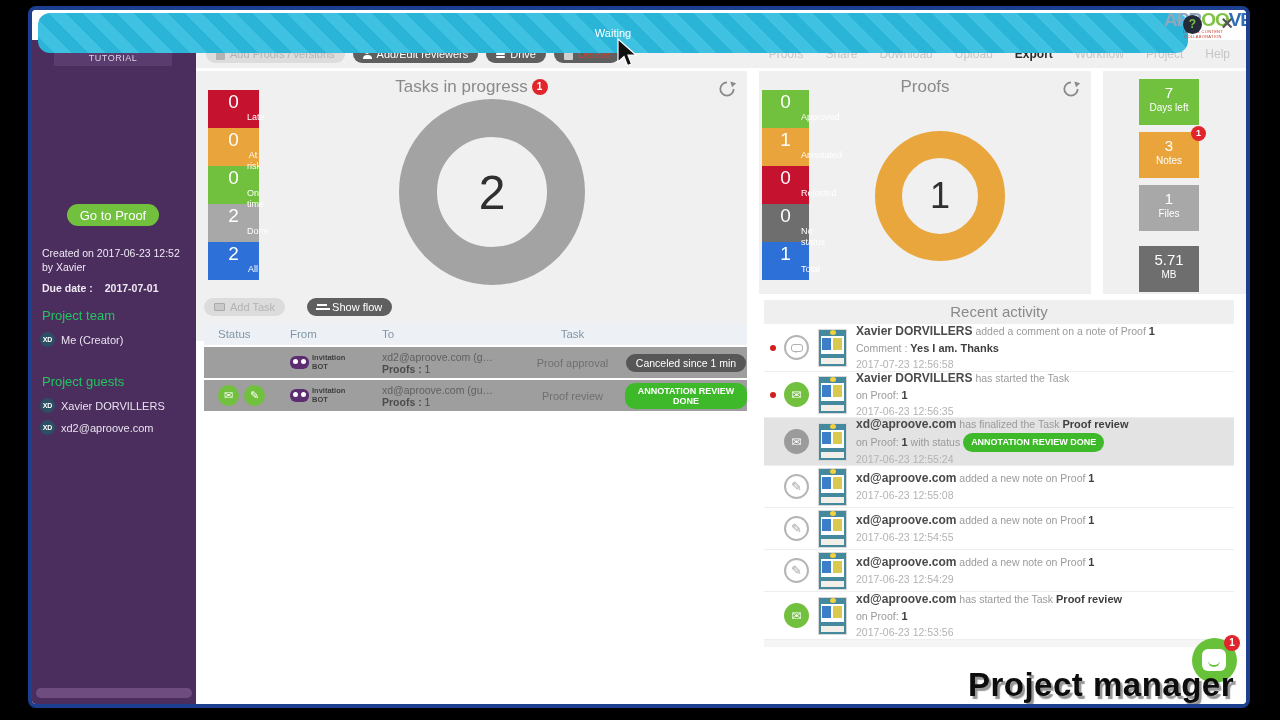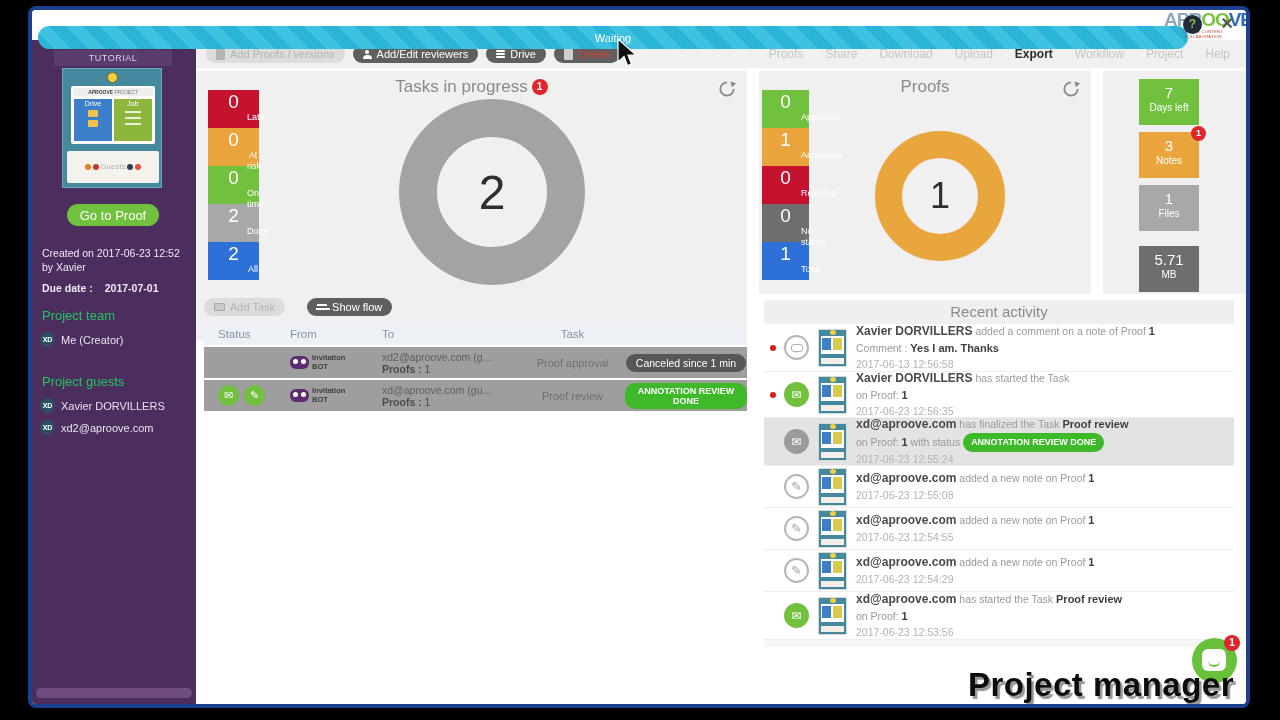--- a/index.html
+++ b/index.html
@@ -3,21 +3,21 @@
 <meta charset="utf-8">
 <style>
   * { margin:0; padding:0; box-sizing:border-box; }
   html,body { width:1280px; height:720px; background:#000; font-family:"Liberation Sans",sans-serif; overflow:hidden; position:relative; }
 
   .window { position:absolute; left:28px; top:6px; width:1222px; height:702px;
     background:#fff; border:4px solid #1c3f8f; border-radius:8px; overflow:hidden; }
 
   
   .titlebar { position:absolute; left:0; top:0; right:0; height:30px; background:#fff; z-index:5; }
-  .progress-pill { position:absolute; left:6px; top:16px; right:58px; height:23px; border-radius:12px;
+  .progress-pill { position:absolute; left:6px; top:3px; right:58px; height:40px; border-radius:12px;
     background:repeating-linear-gradient(45deg,#29b4d8 0 12px,#3fc2e2 12px 24px);
     display:flex; align-items:center; justify-content:center; }
   .progress-pill span { color:#fff; font-size:11px; }
   .brand { position:absolute; right:4px; top:1px; width:78px; text-align:center; z-index:6; }
   .brand .word { font-size:19px; font-weight:bold; letter-spacing:-1px; line-height:18px; }
   .brand .p1 { color:#8fa8bf; } .brand .p2 { color:#7dc242; } .brand .p3 { color:#2f6db5; }
   .brand .tagline { font-size:4px; color:#c0392b; letter-spacing:.3px; }
   .help-bubble { position:absolute; right:44px; top:5px; width:19px; height:19px; border-radius:50%;
     background:#232a3a; color:#7dc242; font-size:12px; font-weight:bold; text-align:center; line-height:19px; z-index:7; }
   .close-x { position:absolute; right:12px; top:4px; color:#555; font-size:16px; font-weight:bold; z-index:7; }
@@ -167,29 +167,20 @@
   </div>
   <div class="brand">
     <div class="word"><span class="p1">APR</span><span class="p2">OO</span><span class="p3">VE</span></div>
     <div class="tagline">DIGITAL CONTENT COLLABORATION</div>
   </div>
   <div class="help-bubble">?</div>
   <div class="close-x">✕</div>
 
   <div class="sidebar">
     <div class="tut-band">TUTORIAL</div>
-    <div class="thumb">
-      <i class="minion"></i>
-      <div class="card">
-        <div class="card-h"><b>APROOVE</b> <span>PROJECT</span></div>
-        <div class="drive-box"><span>Drive</span><i></i><i></i></div>
-        <div class="job-box"><span>Job</span><i></i><i></i><i></i></div>
-      </div>
-      <div class="guest-band"><i class="g1"></i><i class="g2"></i><span>Guests</span><i class="g3"></i><i class="g4"></i></div>
-    </div>
     <button class="go-proof">Go to Proof</button>
     <div class="sb-created">Created on 2017-06-23 12:52 by Xavier</div>
     <div class="sb-due">
       <span>Due date :</span><span class="val">2017-07-01</span>
     </div>
     <div class="sb-head" style="top:268px">Project team</div>
     <div class="member" style="top:292px">
       <span class="avatar">XD</span>
       <span>Me (Creator)</span>
     </div>
@@ -384,21 +375,21 @@
           </span>
         <span class="mini-proof">
             <i class="me"></i>
             <i class="ma"></i>
             <i class="mb"></i>
             <i class="mc"></i>
             <i class="md"></i>
           </span>
         <span class="act-text"><span class="usr">Xavier DORVILLERS</span> <span>added a comment on a note of Proof</span> <b>1</b><br>
           <span>Comment :</span> <b>Yes I am. Thanks</b><br>
-          <span class="tm">2017-06-13 12:56:58</span></span>
+          <span class="tm">2017-07-23 12:56:58</span></span>
       </div>
 
       <div class="act-row" style="height:46px">
         <span class="unread-dot"></span>
         <span class="act-ico fill-green">
             <span class="glyph-mail">✉</span>
           </span>
         <span class="mini-proof">
             <i class="me"></i>
             <i class="ma"></i>

